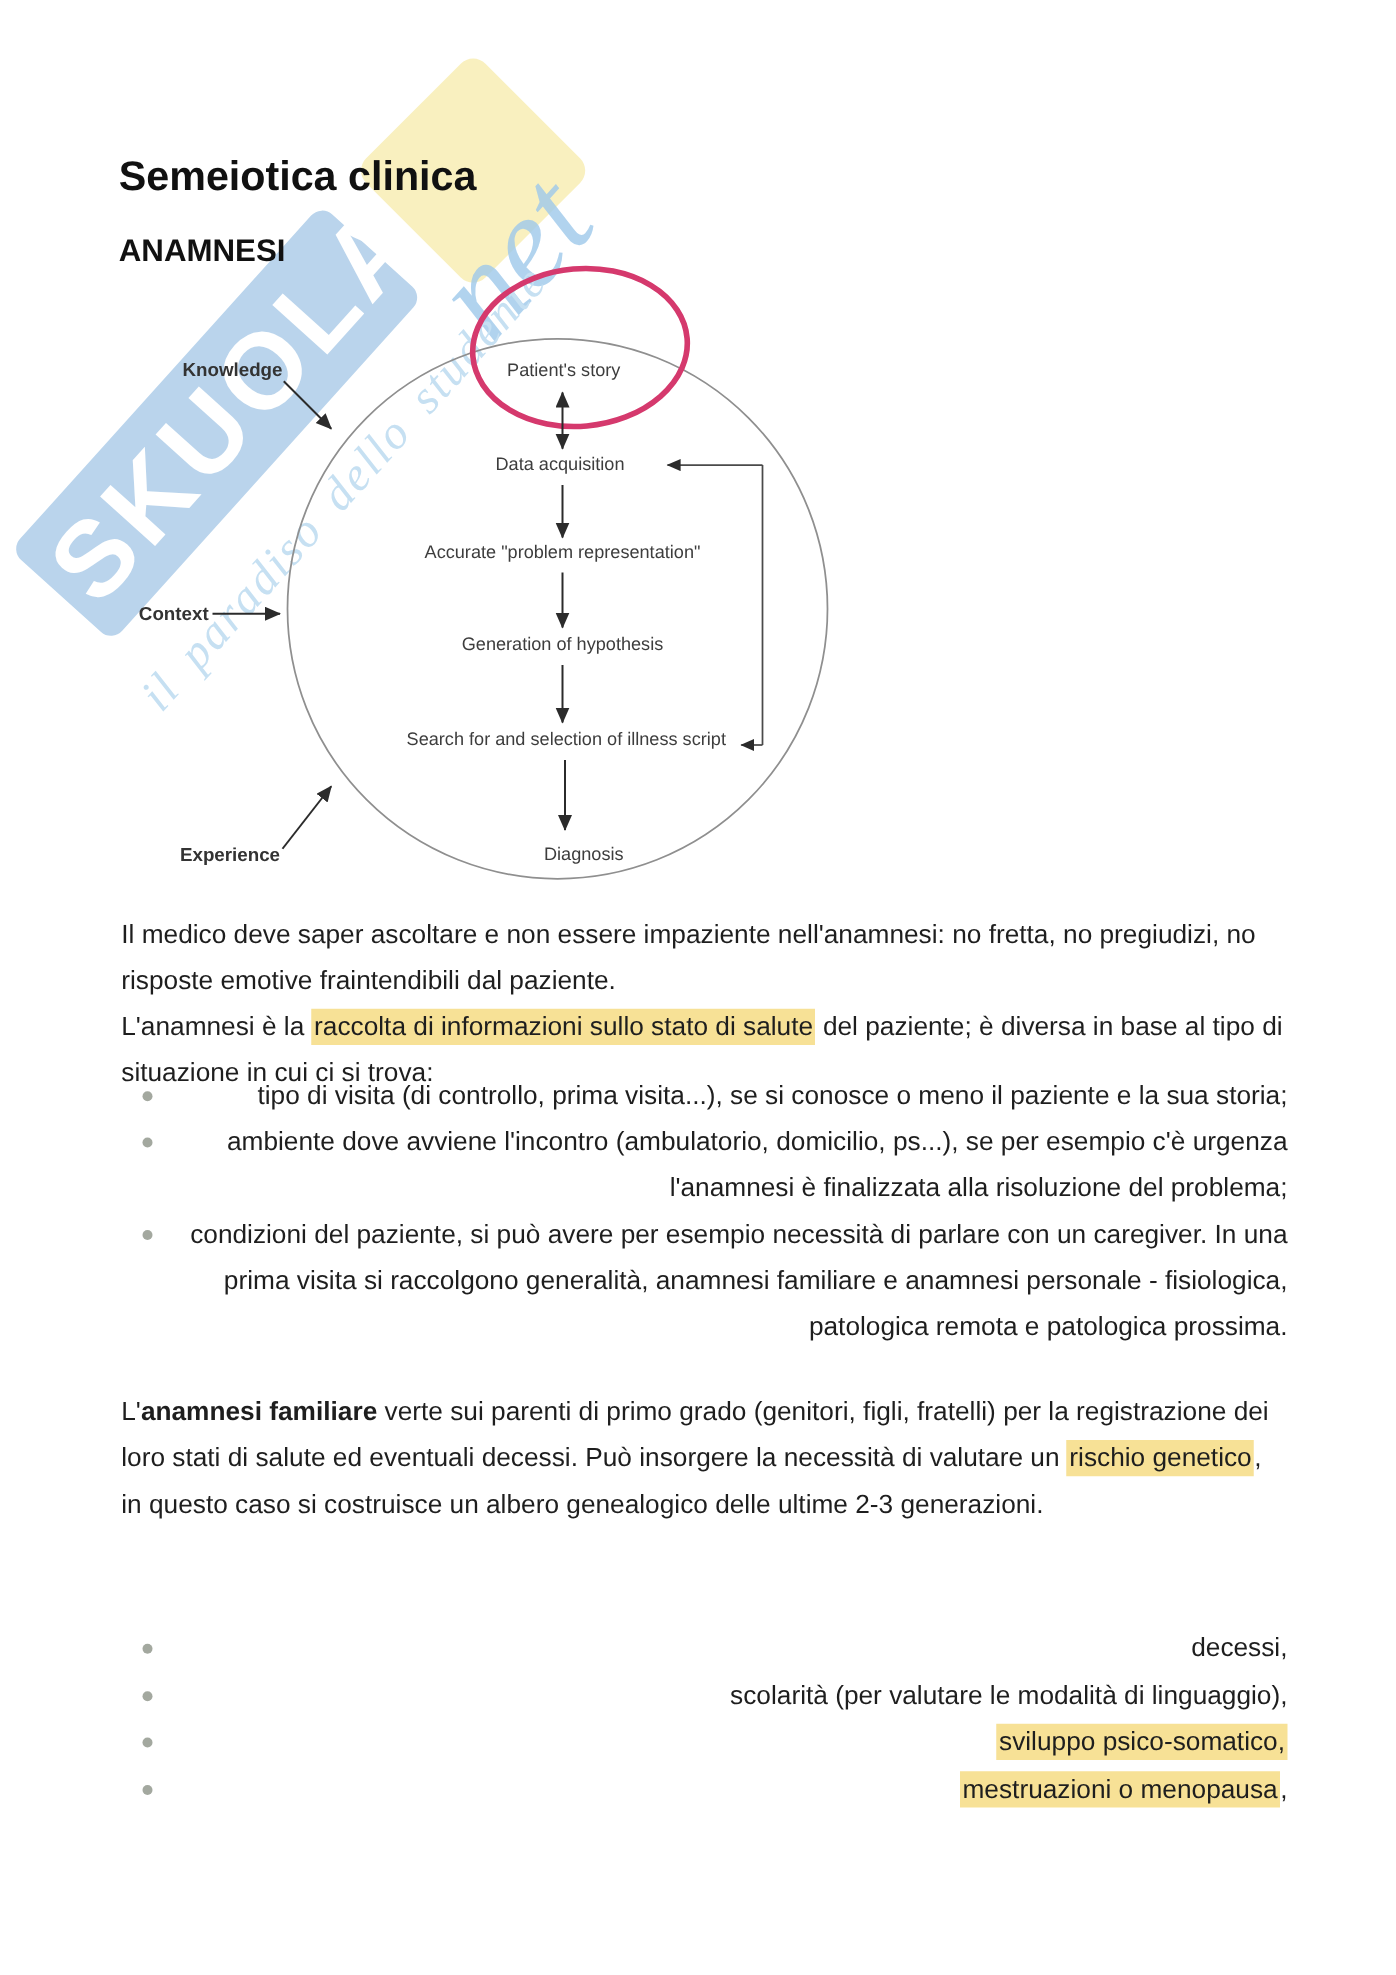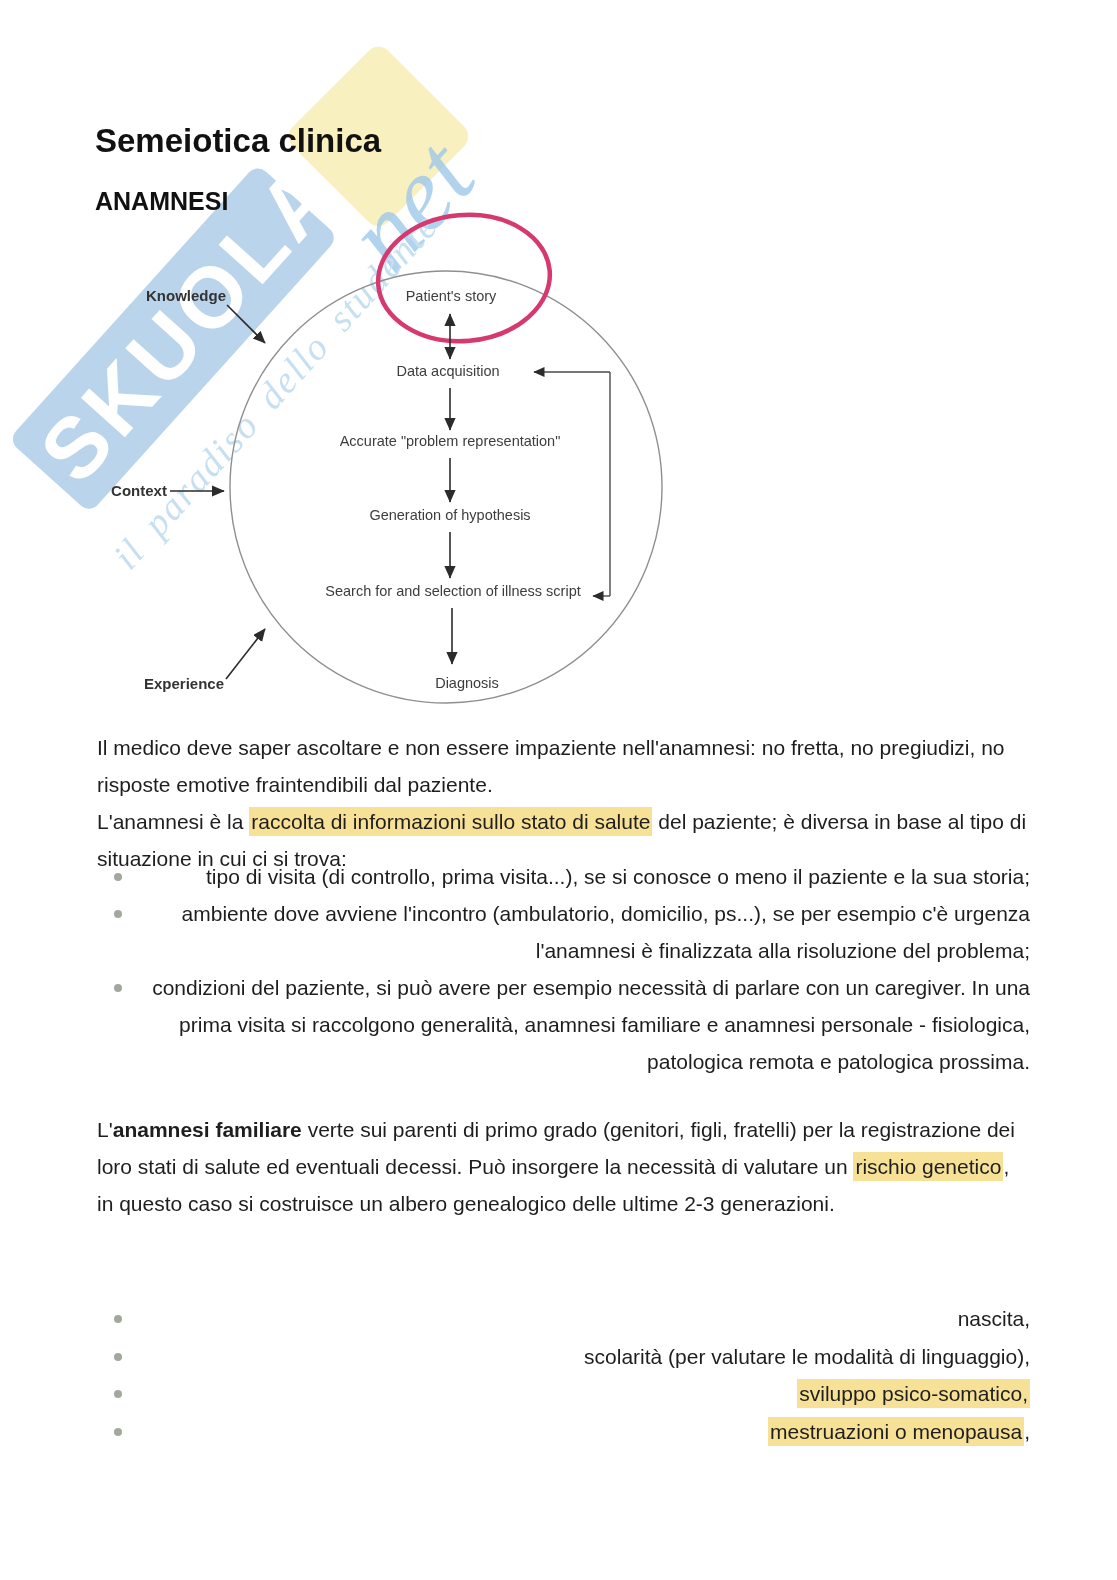--- a/index.html
+++ b/index.html
@@ -132,19 +132,19 @@
   <ul class="bullets textblock" style="top:858px;">
       <li><span>tipo di visita (di controllo, prima visita...), se si conosce o meno il paziente e la sua storia;</span></li>
       <li><span>ambiente dove avviene l'incontro (ambulatorio, domicilio, ps...), se per esempio c'è urgenza l'anamnesi è finalizzata alla risoluzione del problema;</span></li>
       <li><span>condizioni del paziente, si può avere per esempio necessità di parlare con un caregiver. In una prima visita si raccolgono generalità, anamnesi familiare e anamnesi personale - fisiologica, patologica remota e patologica prossima.</span></li>
     </ul>
 
   <p class="textblock" style="top:1090px;"><span>L'</span><span class="b">anamnesi familiare</span><span> verte sui parenti di primo grado (genitori, figli, fratelli) per la registrazione dei loro stati di salute ed eventuali decessi. Può insorgere la necessità di valutare un </span><span class="hl">rischio genetico</span><span>, in questo caso si costruisce un albero genealogico delle ultime 2-3 generazioni.</span></p>
 
 
   <ul class="bullets wide textblock" style="top:1300px;">
-      <li><span>nascita,</span></li>
+      <li><span>decessi,</span></li>
       <li><span>scolarità (per valutare le modalità di linguaggio),</span></li>
       <li><span class="hl">sviluppo psico-somatico,</span></li>
       <li><span class="hl">mestruazioni o menopausa</span><span>,</span></li>
     </ul>
 
 </div>
 
 </body></html>

